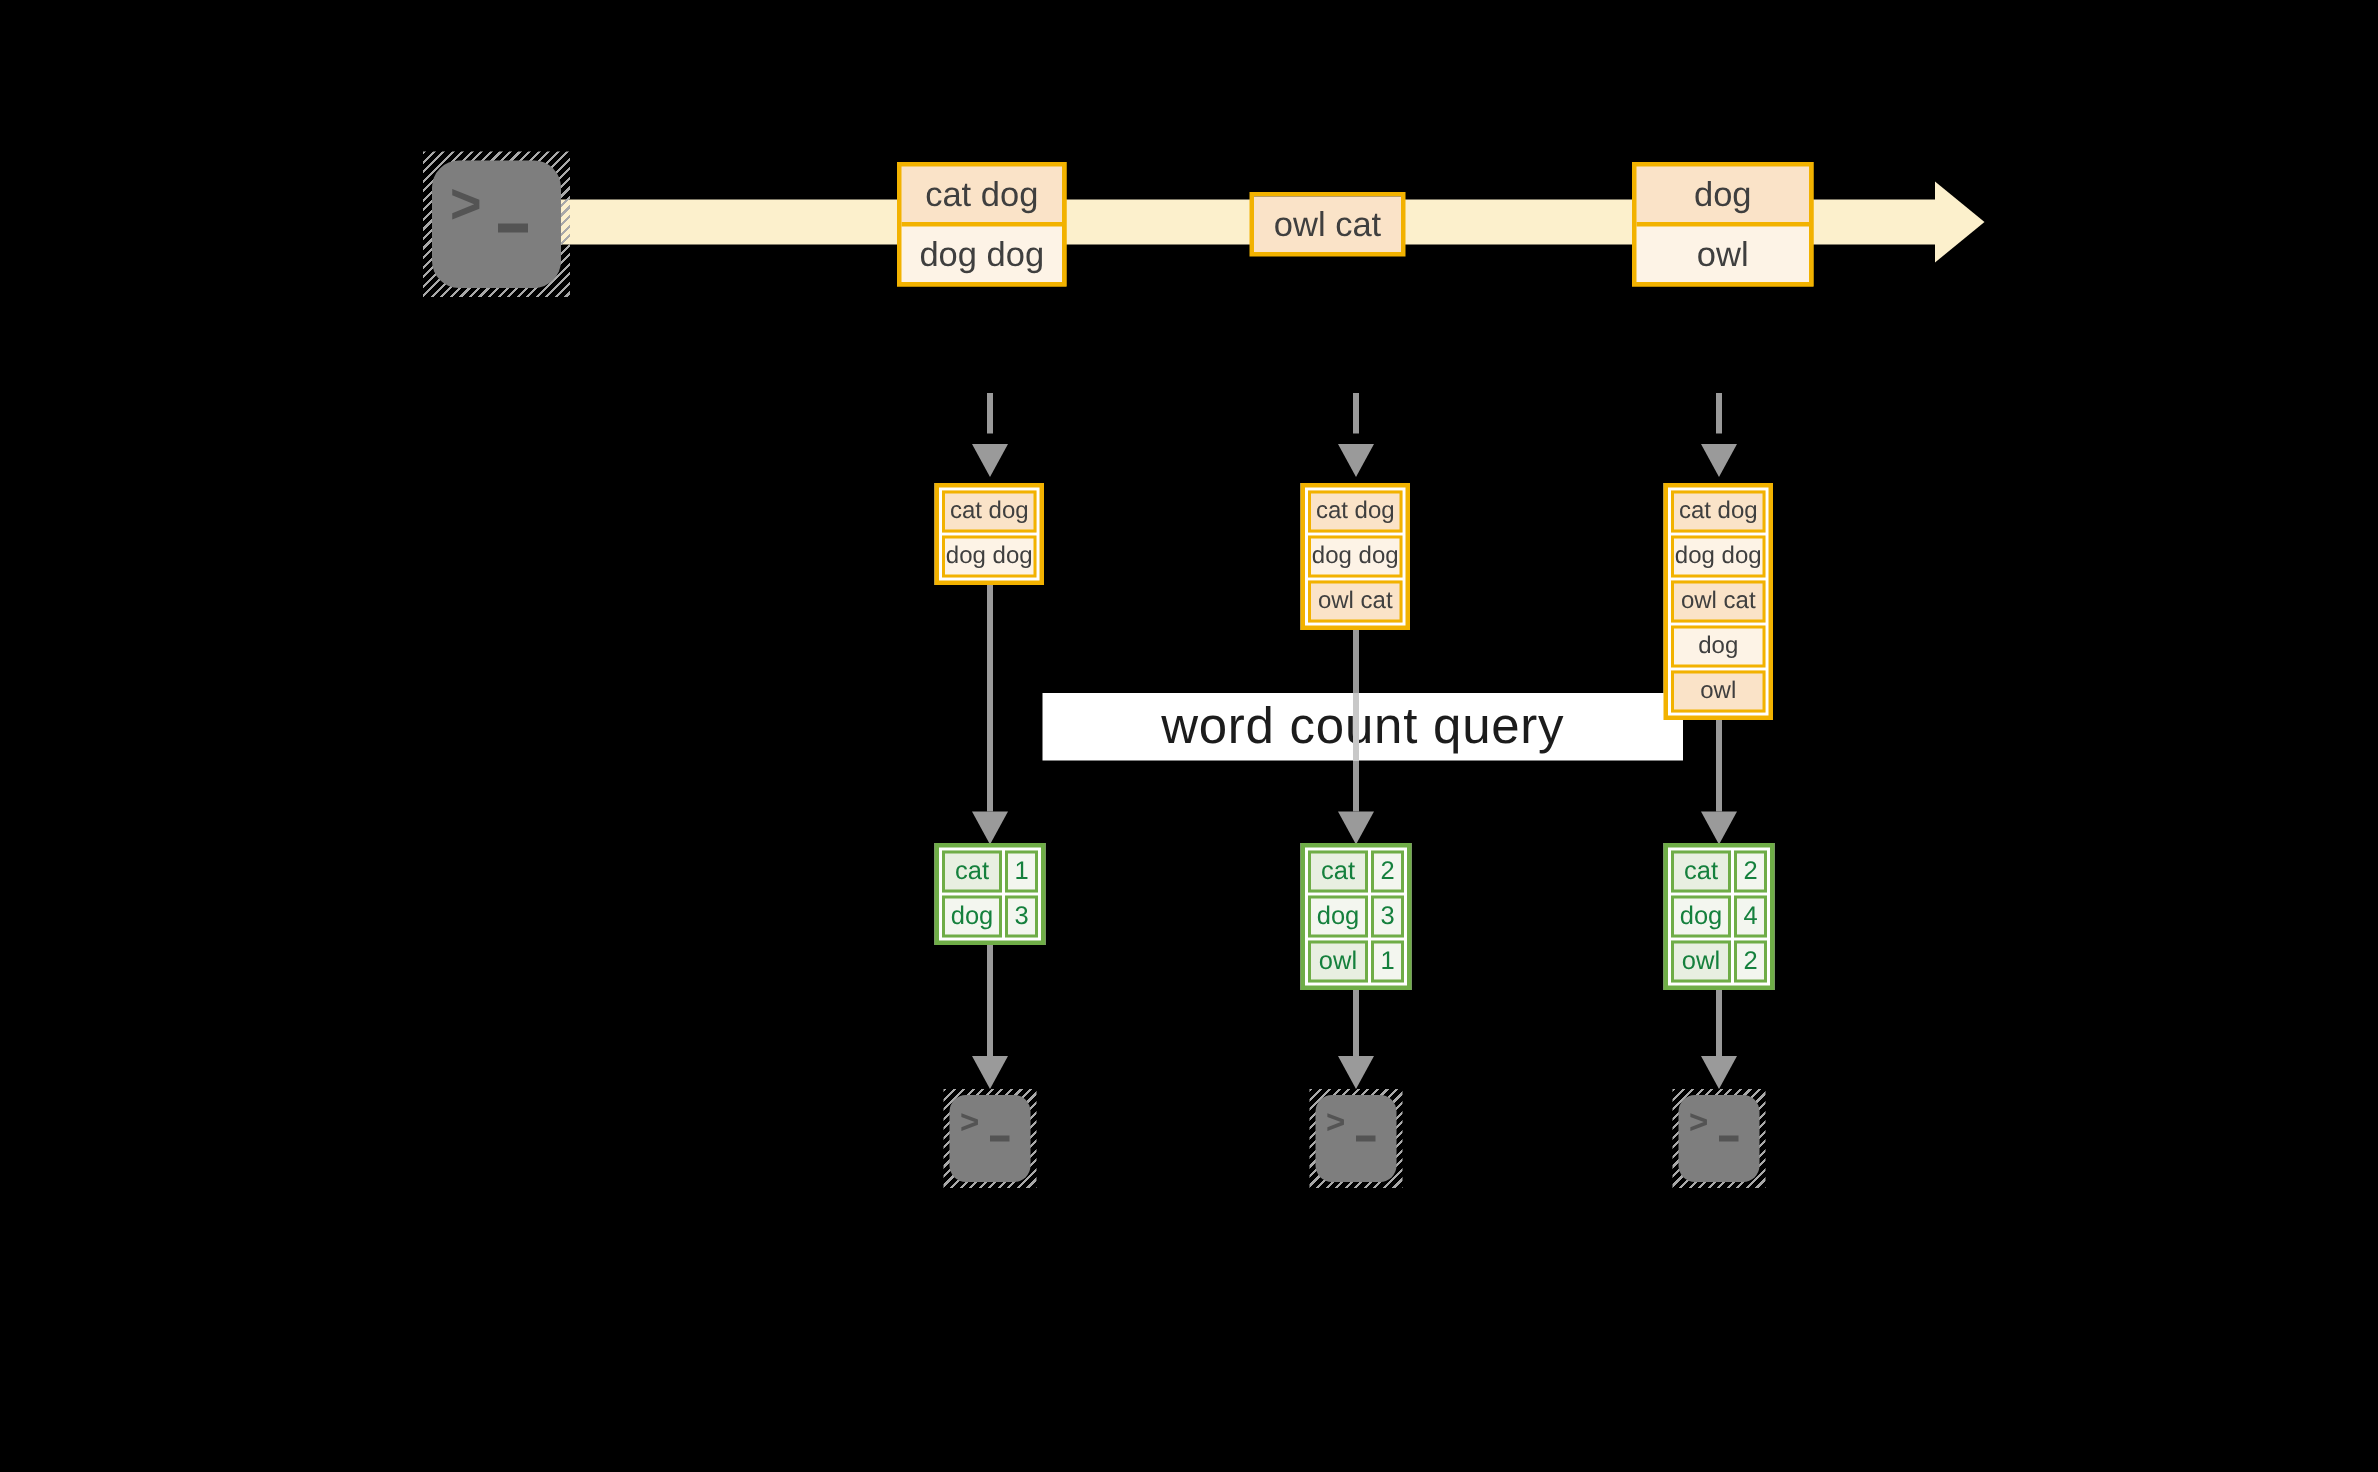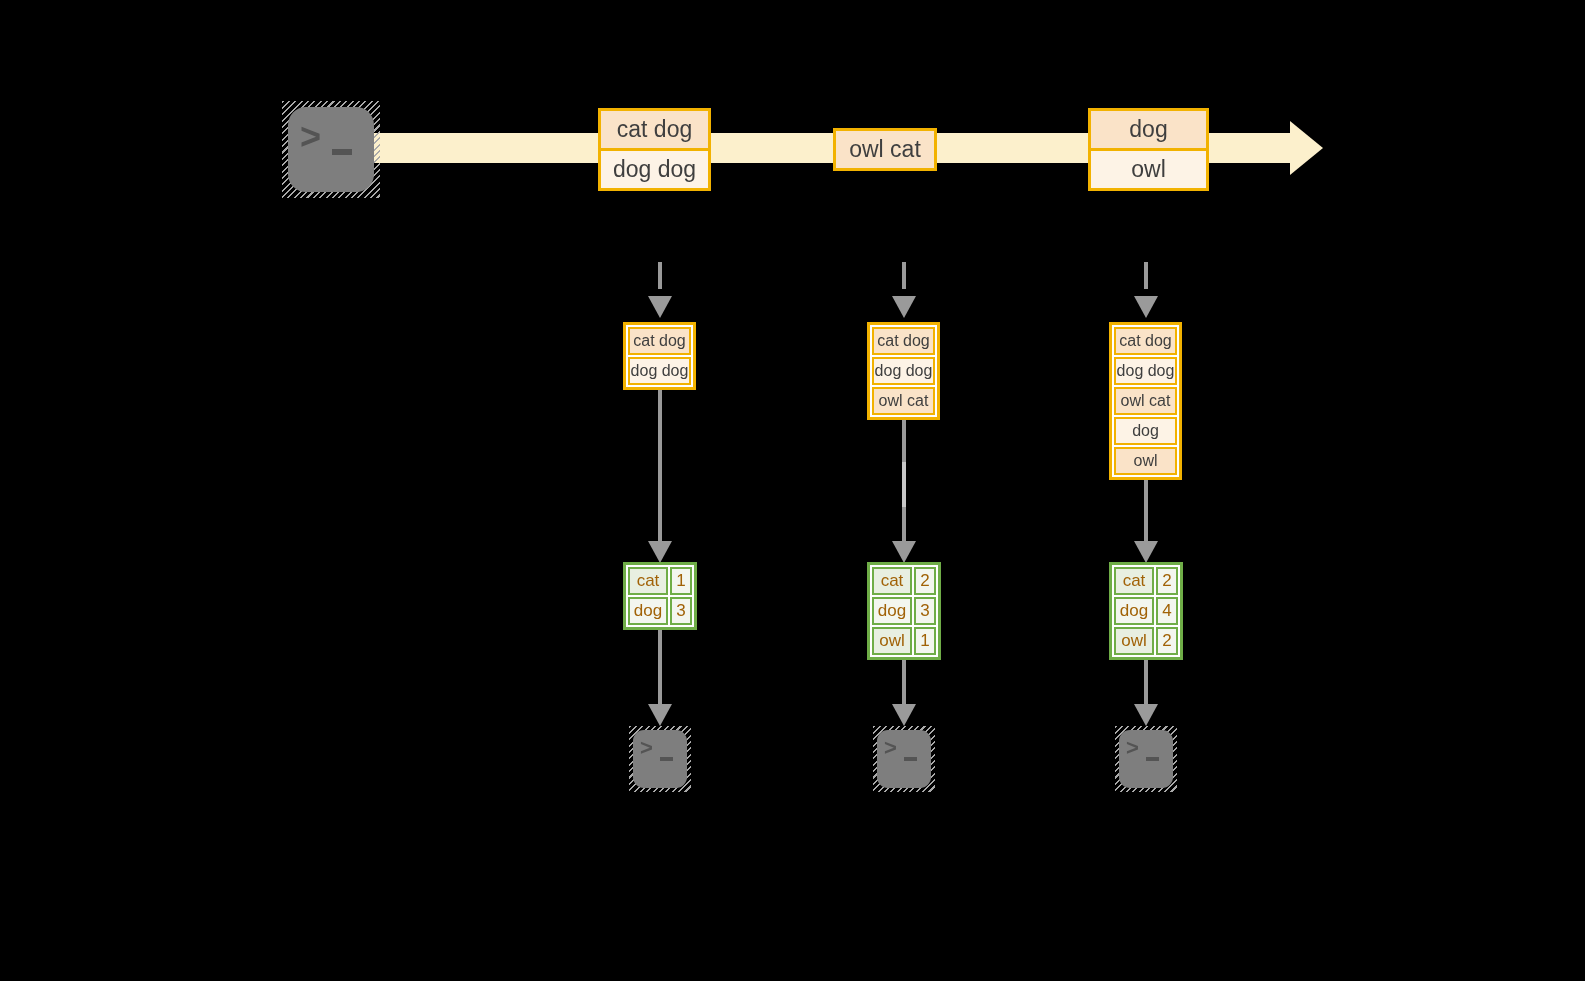--- a/index.html
+++ b/index.html
@@ -57,21 +57,21 @@
   
   .query-band{position:absolute;left:695px;top:462px;width:427px;height:45px;background:#ffffff;
     z-index:3;display:flex;align-items:center;justify-content:center;}
   .query-band span{font-size:34px;font-weight:300;color:#1c1c1c;letter-spacing:.5px;}
   .band-line{position:absolute;left:902px;top:462px;width:4px;height:45px;background:#c8c8c8;z-index:4;}
 
   
   .count-table{position:absolute;top:562px;z-index:5;border:3px solid #6fad47;background:#fff;
     padding:2px;display:grid;grid-template-columns:40px 22px;gap:2px;}
   .count-table .wcell,.count-table .ncell{height:24px;border:2px solid #6fad47;
-    display:flex;align-items:center;justify-content:center;font-size:17px;color:#a16207;}
+    display:flex;align-items:center;justify-content:center;font-size:17px;color:#15803d;}
   .shadeA{background:#e8efe1;}
   .shadeB{background:#f3f6ef;}
 </style>
 </head>
 <body>
 
 <div class="canvas">
 
   <div class="stream-band"></div>
   <div class="stream-head"></div>
@@ -119,20 +119,23 @@
       <div class="cell peach">owl</div>
     </div>
 
   <div class="vline" style="left:658px;top:390px;height:151px;"></div>
   <div class="head-down" style="left:648px;top:541px;"></div>
   <div class="vline" style="left:902px;top:420px;height:121px;"></div>
   <div class="head-down" style="left:892px;top:541px;"></div>
   <div class="vline" style="left:1144px;top:480px;height:61px;"></div>
   <div class="head-down" style="left:1134px;top:541px;"></div>
 
+  <div class="query-band">
+    <span>word count query</span>
+  </div>
   <div class="band-line"></div>
 
   <div class="count-table" style="left:623px;">
       <div class="wcell shadeA">cat</div>
       <div class="ncell shadeB">1</div>
       <div class="wcell shadeB">dog</div>
       <div class="ncell shadeB">3</div>
     </div>
   <div class="count-table" style="left:867px;">
       <div class="wcell shadeA">cat</div>

